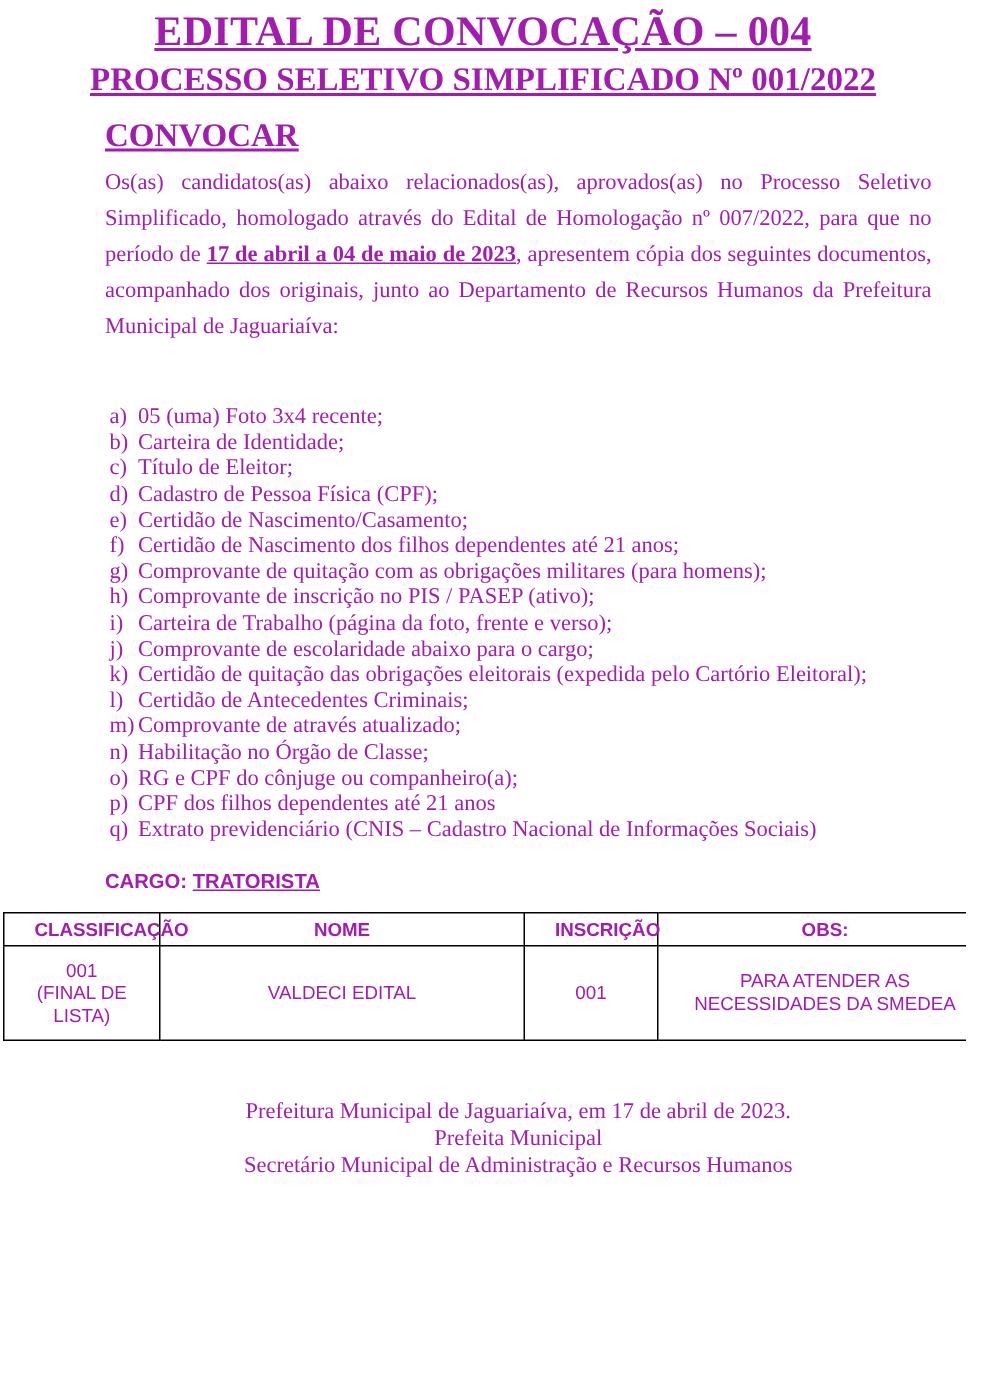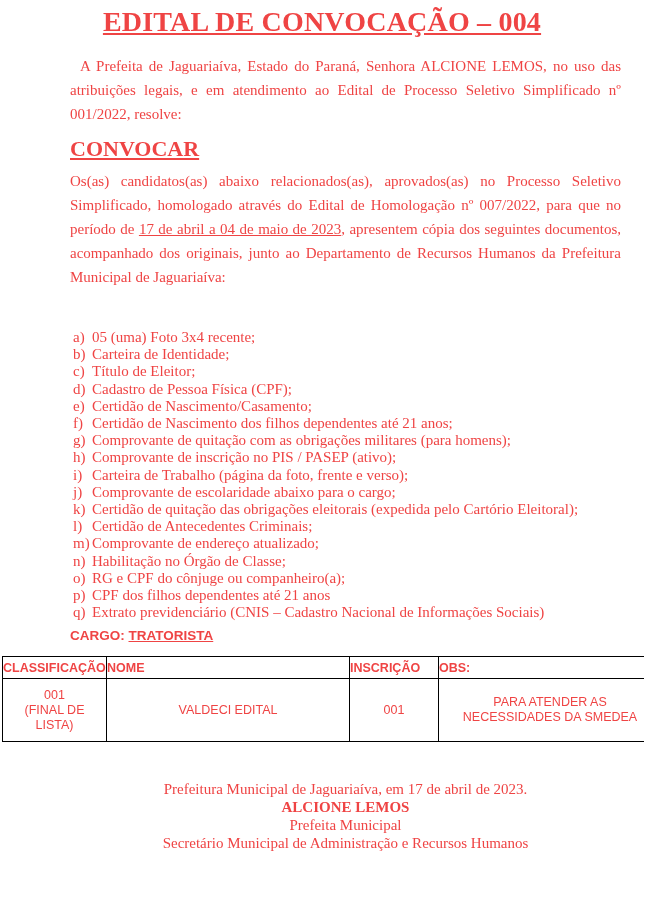--- a/index.html
+++ b/index.html
@@ -1,21 +1,21 @@
 <!DOCTYPE html>
 <html><head>
 <meta charset="utf-8">
 <style>
   * { box-sizing: border-box; }
   html, body { margin: 0; padding: 0; background: #ffffff; }
   .page {
     width: 644px;
     height: 920px;
     background: #ffffff;
-    color: #ef4444;
+    color: #a21caf;
     font-family: "Liberation Serif", serif;
     overflow: hidden;
     position: relative;
   }
   .doc-title {
     margin: 6px 0 0;
     text-align: center;
     font-size: 28px;
     font-weight: bold;
     line-height: 32px;
@@ -40,53 +40,53 @@
   .para.indent { text-indent: 10px; }
   .section-heading {
     margin: 9px 0 0;
     text-align: left;
     font-size: 22px;
     font-weight: bold;
     line-height: 27px;
   }
   .section-heading span { text-decoration: underline; }
   .para.second { margin-top: 7px; }
-  .highlight { font-weight: normal; text-decoration: underline; margin-top: 21px; }
+  .highlight { font-weight: bold; text-decoration: underline; margin-top: 21px; }
   .doc-list {
     margin: 40px 0 0;
     padding: 0;
     list-style: none;
     font-size: 15px;
     line-height: 17.2px;
   }
   .doc-item { display: flex; }
   .doc-marker { flex: 0 0 22px; padding-left: 3px; }
   .doc-text { flex: 1 1 auto; }
   .cargo-line {
-    margin: 7px 0 0;
+    margin: 18px 0 0;
     font-family: "Liberation Sans", sans-serif;
     font-weight: bold;
     font-size: 13.5px;
     line-height: 16px;
   }
   .cargo-line .cargo-value { text-decoration: underline; }
   table.roster {
     border-collapse: collapse;
     table-layout: fixed;
     width: 659px;
     margin: 12px 0 0 2px;
     font-family: "Liberation Sans", sans-serif;
     font-size: 12.5px;
   }
   table.roster th, table.roster td { border: 1px solid #000000; }
   table.roster th {
     height: 22px;
     font-weight: bold;
-    text-align: left;
-    padding: 1px 0;
+    text-align: center;
+    padding: 1px 20px;
     line-height: 14px;
   }
   table.roster td {
     height: 63px;
     vertical-align: middle;
     text-align: center;
     padding: 2px 6px;
     line-height: 15px;
   }
   td.cell-classificacao { white-space: pre-line; padding: 2px 2px; }
@@ -100,24 +100,24 @@
   }
   .footer .bold { font-weight: bold; }
   .sig-secretary { margin-top: 21px; }
 </style>
 </head>
 <body>
 
 <div class="page">
 
   <h1 class="doc-title">EDITAL DE CONVOCAÇÃO – 004</h1>
+  <h2 class="doc-subtitle">PROCESSO SELETIVO SIMPLIFICADO Nº 001/2022</h2>
 
   <div class="content">
 
-    <p class="para indent">A Prefeita de Jaguariaíva, Estado do Paraná, Senhora ALCIONE LEMOS, no uso das atribuições legais, e em atendimento ao Edital de Processo Seletivo Simplificado nº 001/2022, resolve:</p>
 
     <h3 class="section-heading"><span>CONVOCAR</span></h3>
 
     <p class="para second"><span>Os(as) candidatos(as) abaixo relacionados(as), aprovados(as) no Processo Seletivo Simplificado, homologado através do Edital de Homologação nº 007/2022, para que no período de </span><span class="highlight">17 de abril a 04 de maio de 2023</span><span>, apresentem cópia dos seguintes documentos, acompanhado dos originais, junto ao Departamento de Recursos Humanos da Prefeitura Municipal de Jaguariaíva:</span></p>
 
     <ul class="doc-list">
       <li class="doc-item">
           <span class="doc-marker">a)</span>
           <span class="doc-text">05 (uma) Foto 3x4 recente;</span>
         </li>
@@ -160,21 +160,21 @@
       <li class="doc-item">
           <span class="doc-marker">k)</span>
           <span class="doc-text">Certidão de quitação das obrigações eleitorais (expedida pelo Cartório Eleitoral);</span>
         </li>
       <li class="doc-item">
           <span class="doc-marker">l)</span>
           <span class="doc-text">Certidão de Antecedentes Criminais;</span>
         </li>
       <li class="doc-item">
           <span class="doc-marker">m)</span>
-          <span class="doc-text">Comprovante de endereço atualizado;</span>
+          <span class="doc-text">Comprovante de através atualizado;</span>
         </li>
       <li class="doc-item">
           <span class="doc-marker">n)</span>
           <span class="doc-text">Habilitação no Órgão de Classe;</span>
         </li>
       <li class="doc-item">
           <span class="doc-marker">o)</span>
           <span class="doc-text">RG e CPF do cônjuge ou companheiro(a);</span>
         </li>
       <li class="doc-item">
@@ -213,19 +213,18 @@
         <td class="cell-nome">VALDECI EDITAL</td>
         <td class="cell-inscricao">001</td>
         <td class="cell-obs">PARA ATENDER AS NECESSIDADES DA SMEDEA</td>
       </tr>
     </tbody>
   </table>
 
   <div class="content">
     <div class="footer">
       <div>Prefeitura Municipal de Jaguariaíva, em 17 de abril de 2023.</div>
-      <div class="bold">ALCIONE LEMOS</div>
       <div>Prefeita Municipal</div>
       <div>Secretário Municipal de Administração e Recursos Humanos</div>
     </div>
   </div>
 
 </div>
 
 </body></html>

